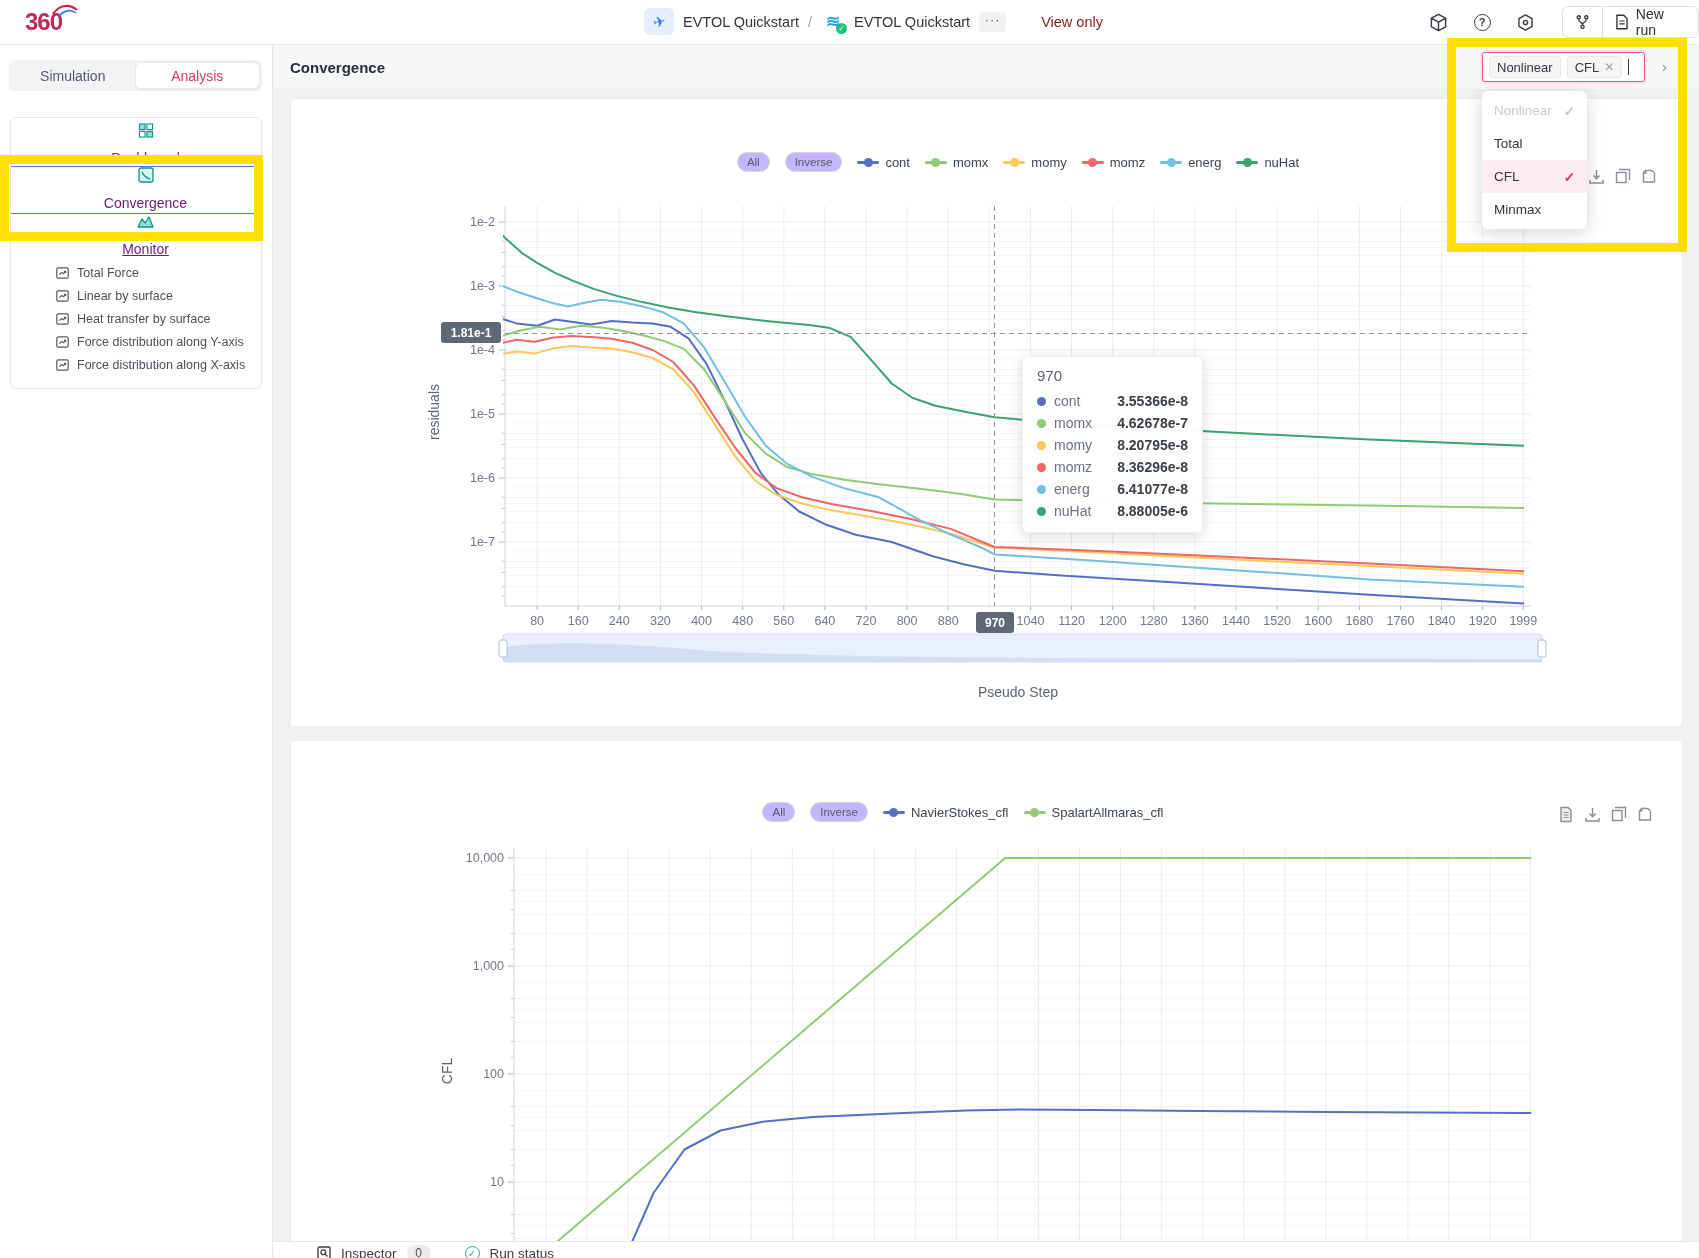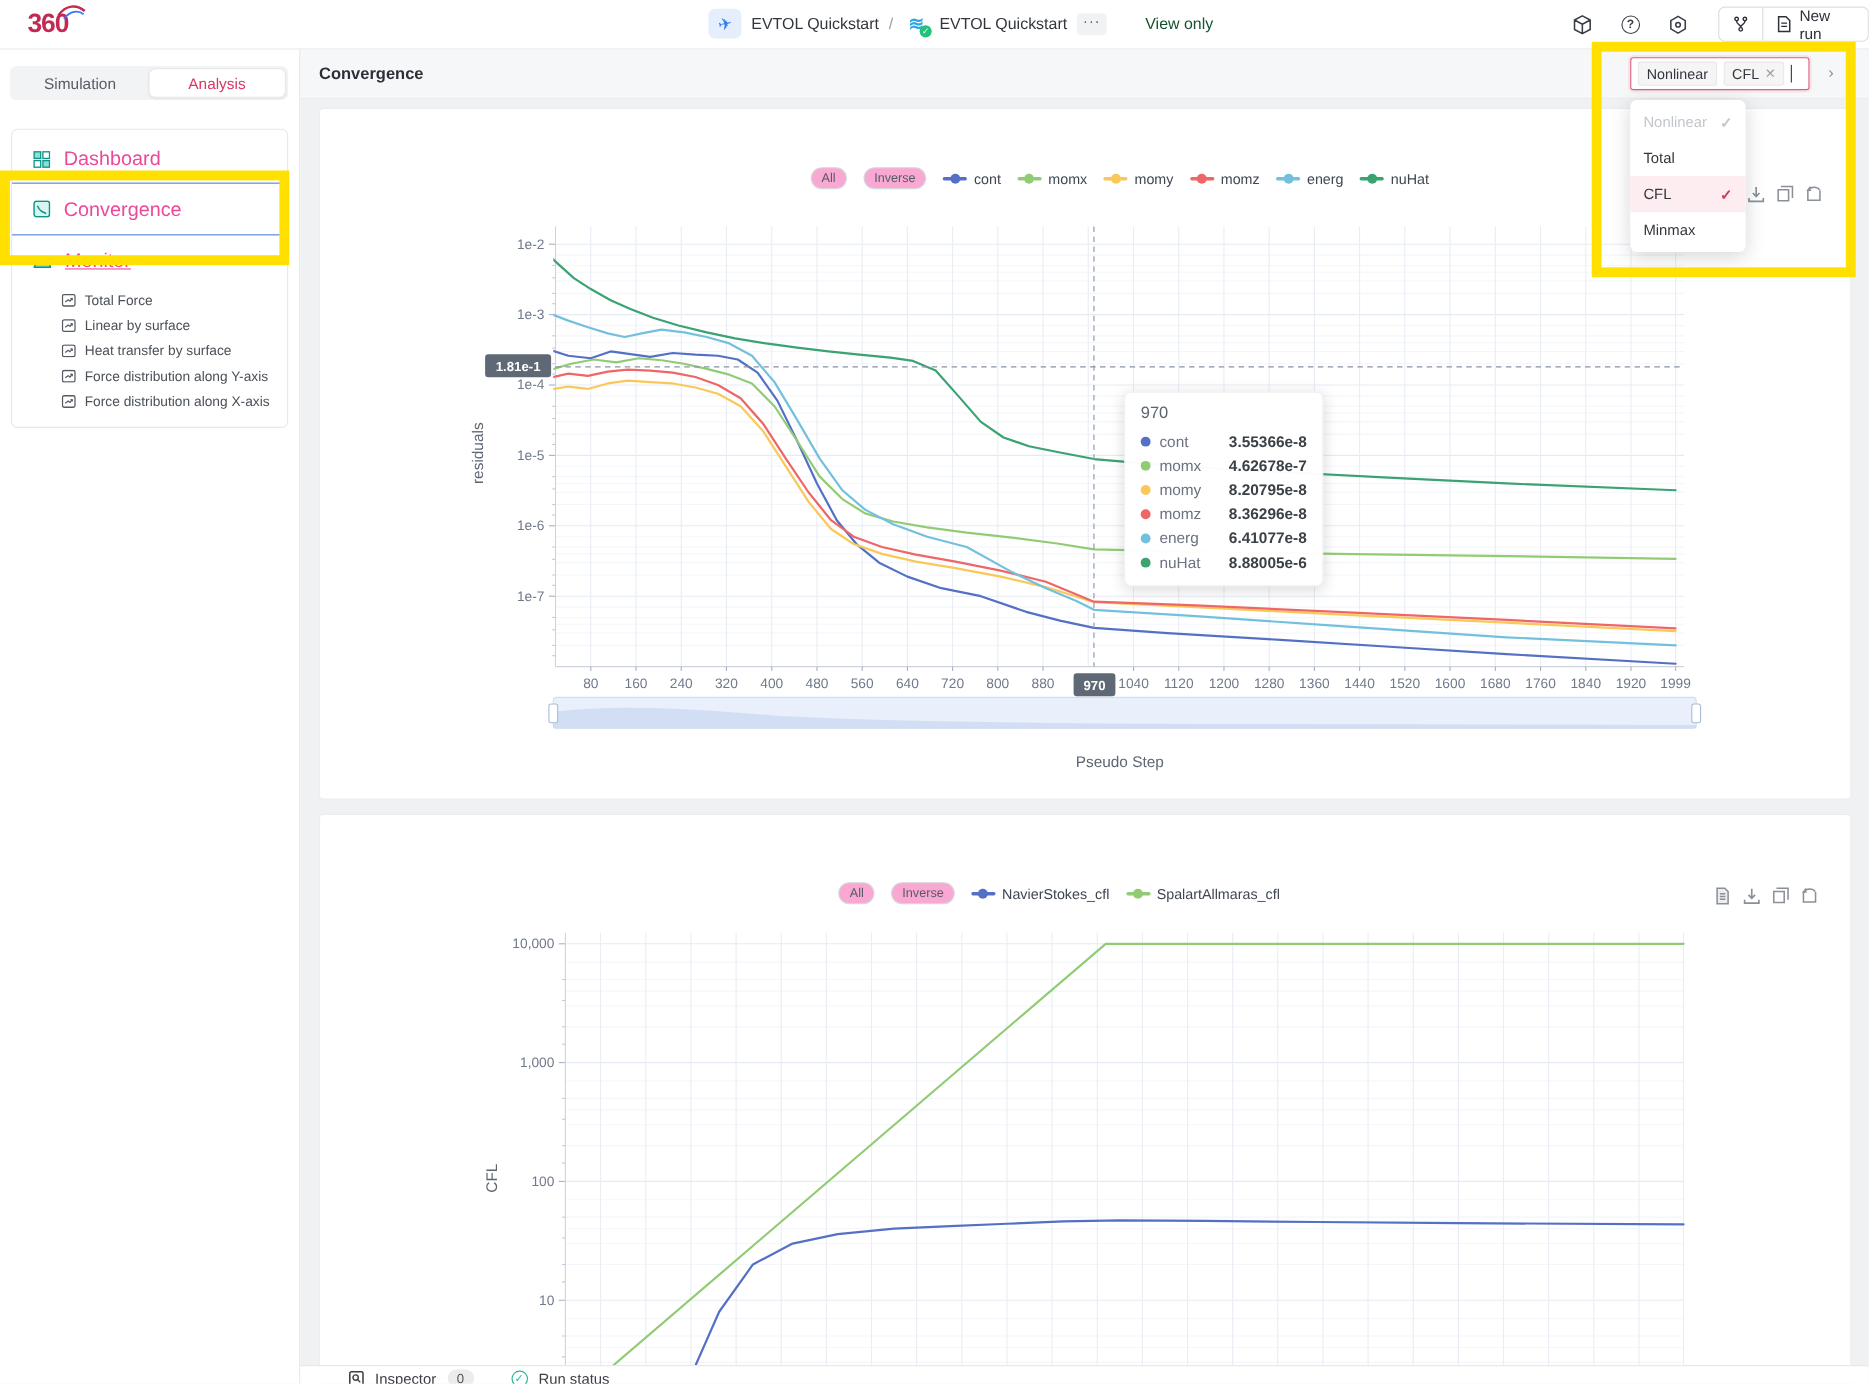--- a/index.html
+++ b/index.html
@@ -18,21 +18,21 @@
   .plane-box { width:30px; height:27px; background:#e4eefc; border-radius:6px;
     display:flex; align-items:center; justify-content:center; }
   .plane-glyph { color:#2f7bf0; font-size:15px; display:inline-block; transform:rotate(-12deg); }
   .crumb-sep { color:#9aa0a8; }
   .wave-box { position:relative; width:24px; height:24px; display:flex; align-items:center; justify-content:center; }
   .wave-glyph { color:#2ea7e0; font-size:17px; font-weight:bold; }
   .wave-check { position:absolute; right:-2px; bottom:0; width:11px; height:11px; border-radius:50%;
     background:#21c27a; color:#fff; font-size:8px; line-height:11px; text-align:center; }
   .more-box { width:27px; height:20px; background:#f1f2f4; border-radius:4px; color:#555;
     text-align:center; line-height:16px; font-size:13px; letter-spacing:1px; }
-  .view-only { color:#14532d; margin-left:26px; }
+  .view-only { color:#7f1d1d; margin-left:26px; }
   .top-icons { position:absolute; left:1424px; top:6px; display:flex; align-items:center; gap:14px; }
   .ticon { width:30px; height:30px; display:flex; align-items:center; justify-content:center; color:#3a3f46; }
   .help-circle { width:17px; height:17px; border:1.6px solid #3a3f46; border-radius:50%;
     font-size:11px; font-weight:bold; text-align:center; line-height:14px; color:#3a3f46; }
   .top-group { display:flex; align-items:flex-end; height:32px; border:1px solid #dcdee2;
     border-radius:6px; margin-left:8px; }
   .top-group .cell { display:flex; align-items:center; gap:7px; padding:0 12px; height:100%; font-size:14px; color:#2e3238; }
   .top-group .vdiv { width:1px; height:100%; background:#dcdee2; }
 
   
@@ -40,33 +40,33 @@
     border-right:1px solid #e5e7ea; z-index:5; }
   .seg { position:absolute; left:9px; top:15px; width:253px; height:31px; background:#f2f3f5;
     border-radius:6px; display:flex; padding:2px; }
   .seg-btn { flex:1; display:flex; align-items:center; justify-content:center; font-size:14px;
     color:#565c66; border-radius:6px; }
   .seg-btn.active { background:#fff; color:#d63964; border:1px solid #e7e8eb;
     box-shadow:0 1px 2px rgba(0,0,0,.06); }
   .side-card { position:absolute; left:10px; width:252px; background:#fff;
     border:1px solid #e6e8eb; border-radius:6px; }
   .nav-row { display:flex; align-items:center; gap:12px; height:43px; padding:0 0 0 19px;
-    font-size:18px; color:#ec4899; }
+    font-size:14px; color:#701a75;flex-direction:column; }
   .nav-row.selected { border-top:1.5px solid #4e7fe0; border-bottom:1.5px solid #4e7fe0; height:48px; }
   .sub-row { display:flex; align-items:center; gap:8px; height:23px; padding-left:45px;
     font-size:12.5px; color:#4b5158; }
 
   
   .main-header { position:absolute; left:273px; top:45px; width:1426px; height:45px; background:#f6f7f8;
     border-bottom:1px solid #ebedf0; z-index:2; }
   .page-title { position:absolute; left:17px; top:14px; font-size:15px; font-weight:700; color:#2b2f36; }
   .card { position:absolute; background:#fff; border:1px solid #ebedf0; border-radius:4px; z-index:1; }
   .chart-title { position:absolute; font-size:20px; font-weight:700; color:#23272e; }
   .legend-row { position:absolute; display:flex; align-items:center; justify-content:center; gap:15px; z-index:3; }
-  .pill { height:20px; padding:0 9px; border:1px solid #d4d7dc; border-radius:10px; background:#f9a8d4;
+  .pill { height:20px; padding:0 9px; border:1px solid #d4d7dc; border-radius:10px; background:#c4b5fd;
     font-size:11.5px; color:#555b63; display:flex; align-items:center; }
   .leg-item { display:flex; align-items:center; gap:6px; font-size:13px; color:#3f4652; }
   .leg-mark { position:relative; width:22px; height:9px; }
   .leg-mark .bar { position:absolute; left:0; top:3px; width:22px; height:3px; border-radius:2px; }
   .leg-mark .dot { position:absolute; left:6.5px; top:0; width:9px; height:9px; border-radius:50%; }
   .toolicons { position:absolute; display:flex; gap:10px; z-index:3; }
   .toolicons svg { display:block; }
 
   .axis-badge { position:absolute; background:#5f6975; color:#fff; font-size:12px; font-weight:700;
     border-radius:3px; display:flex; align-items:center; justify-content:center; z-index:7; }

